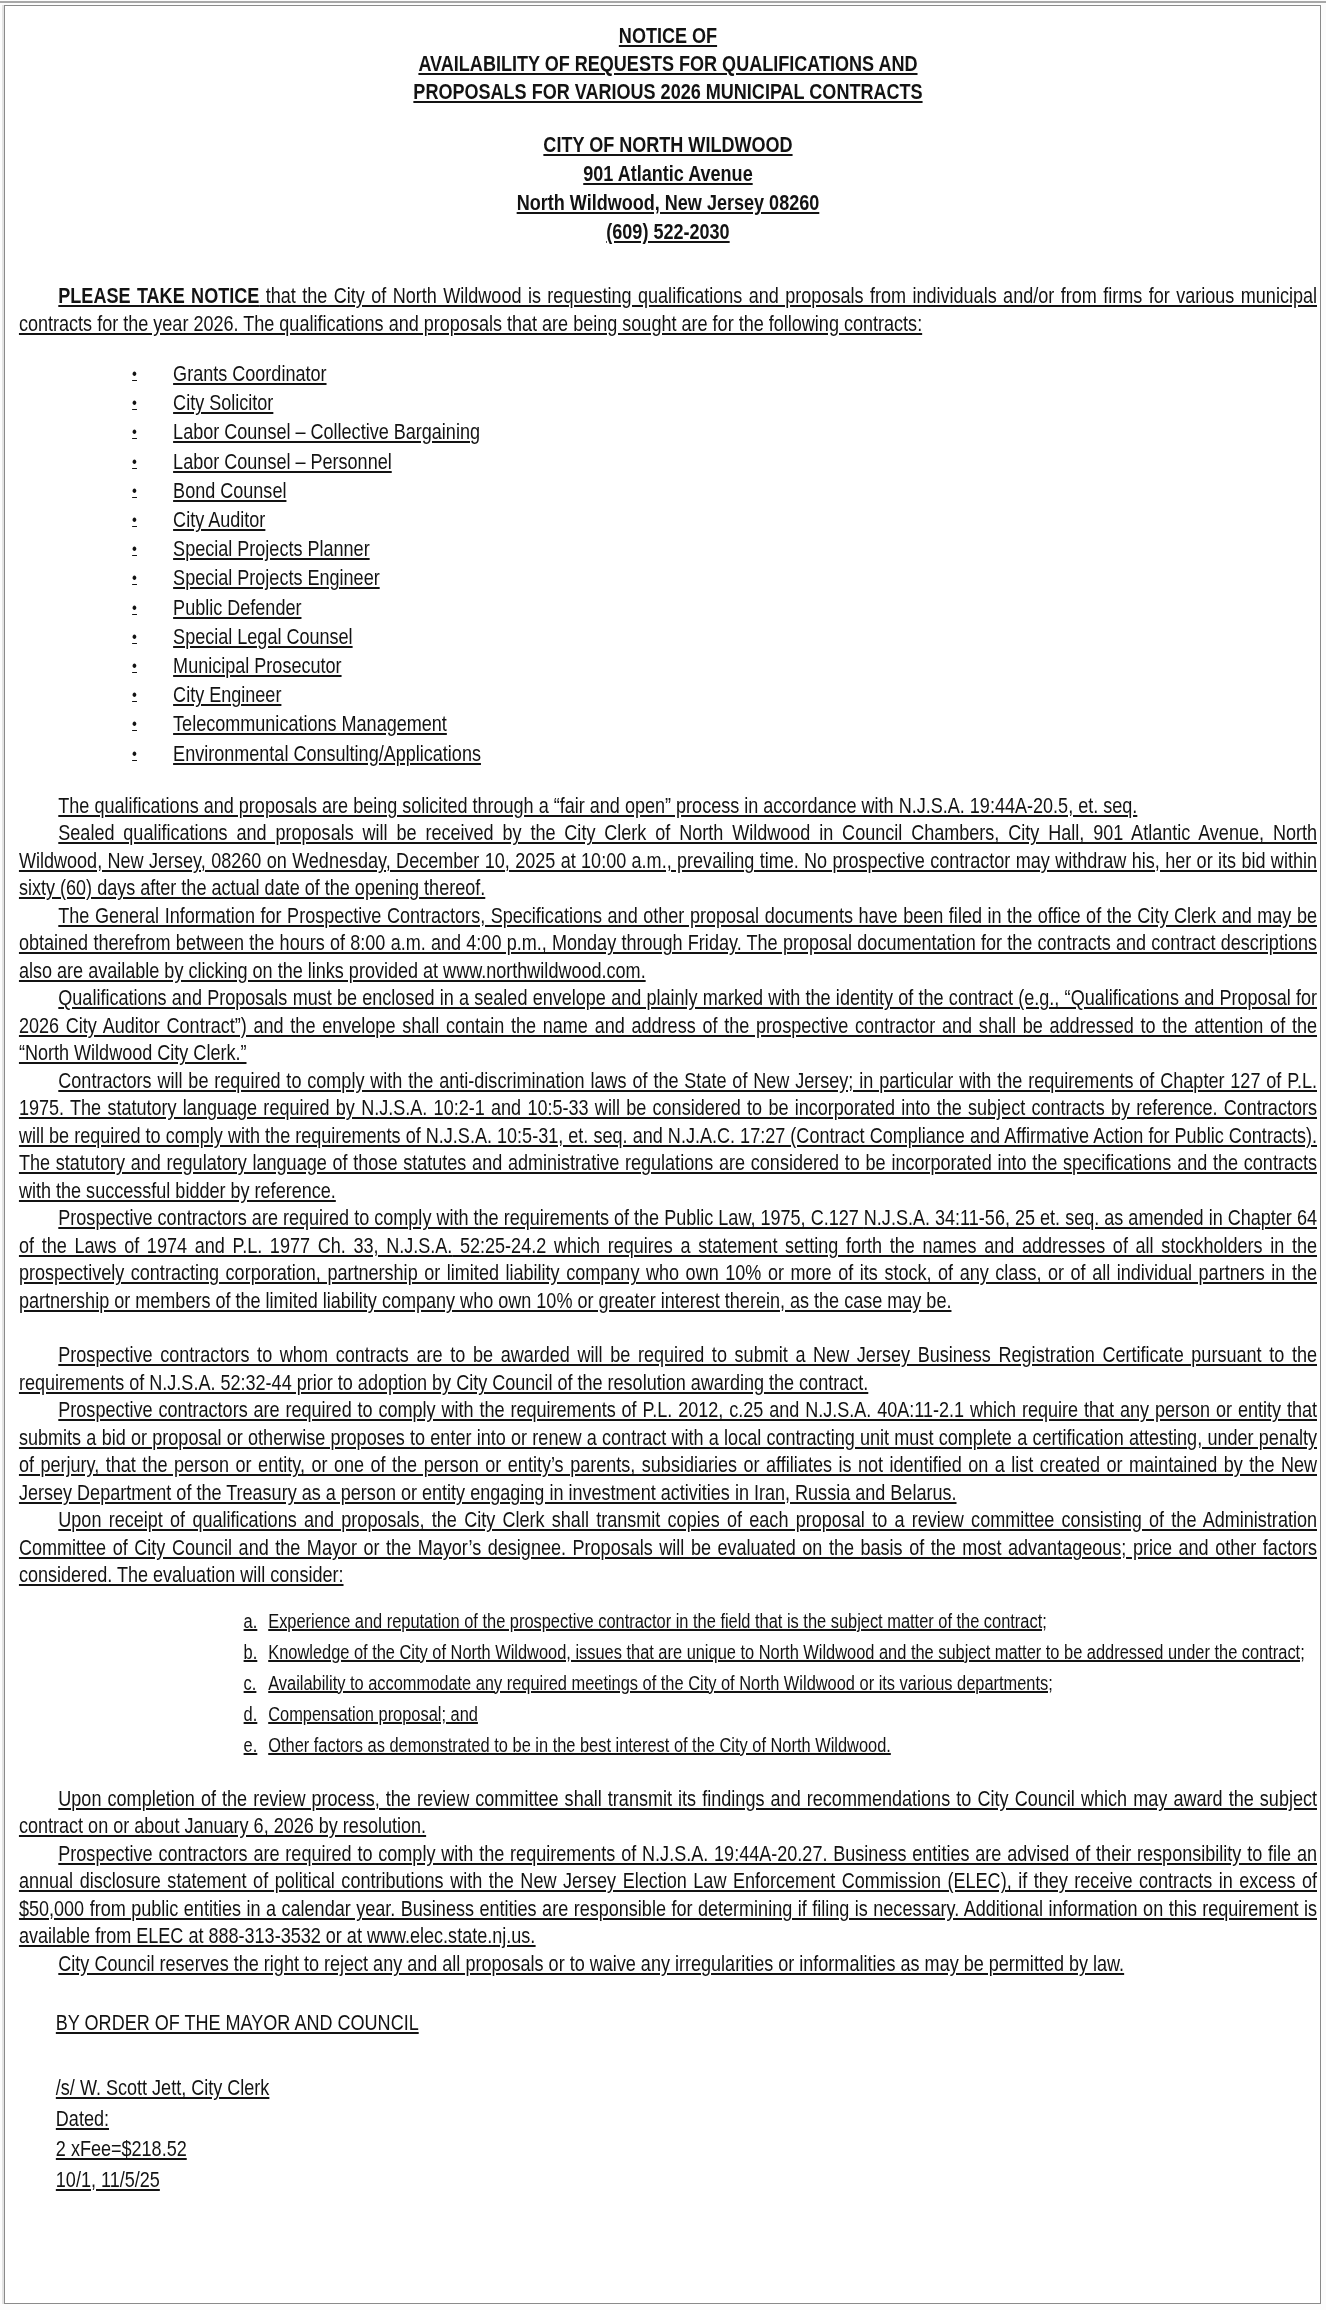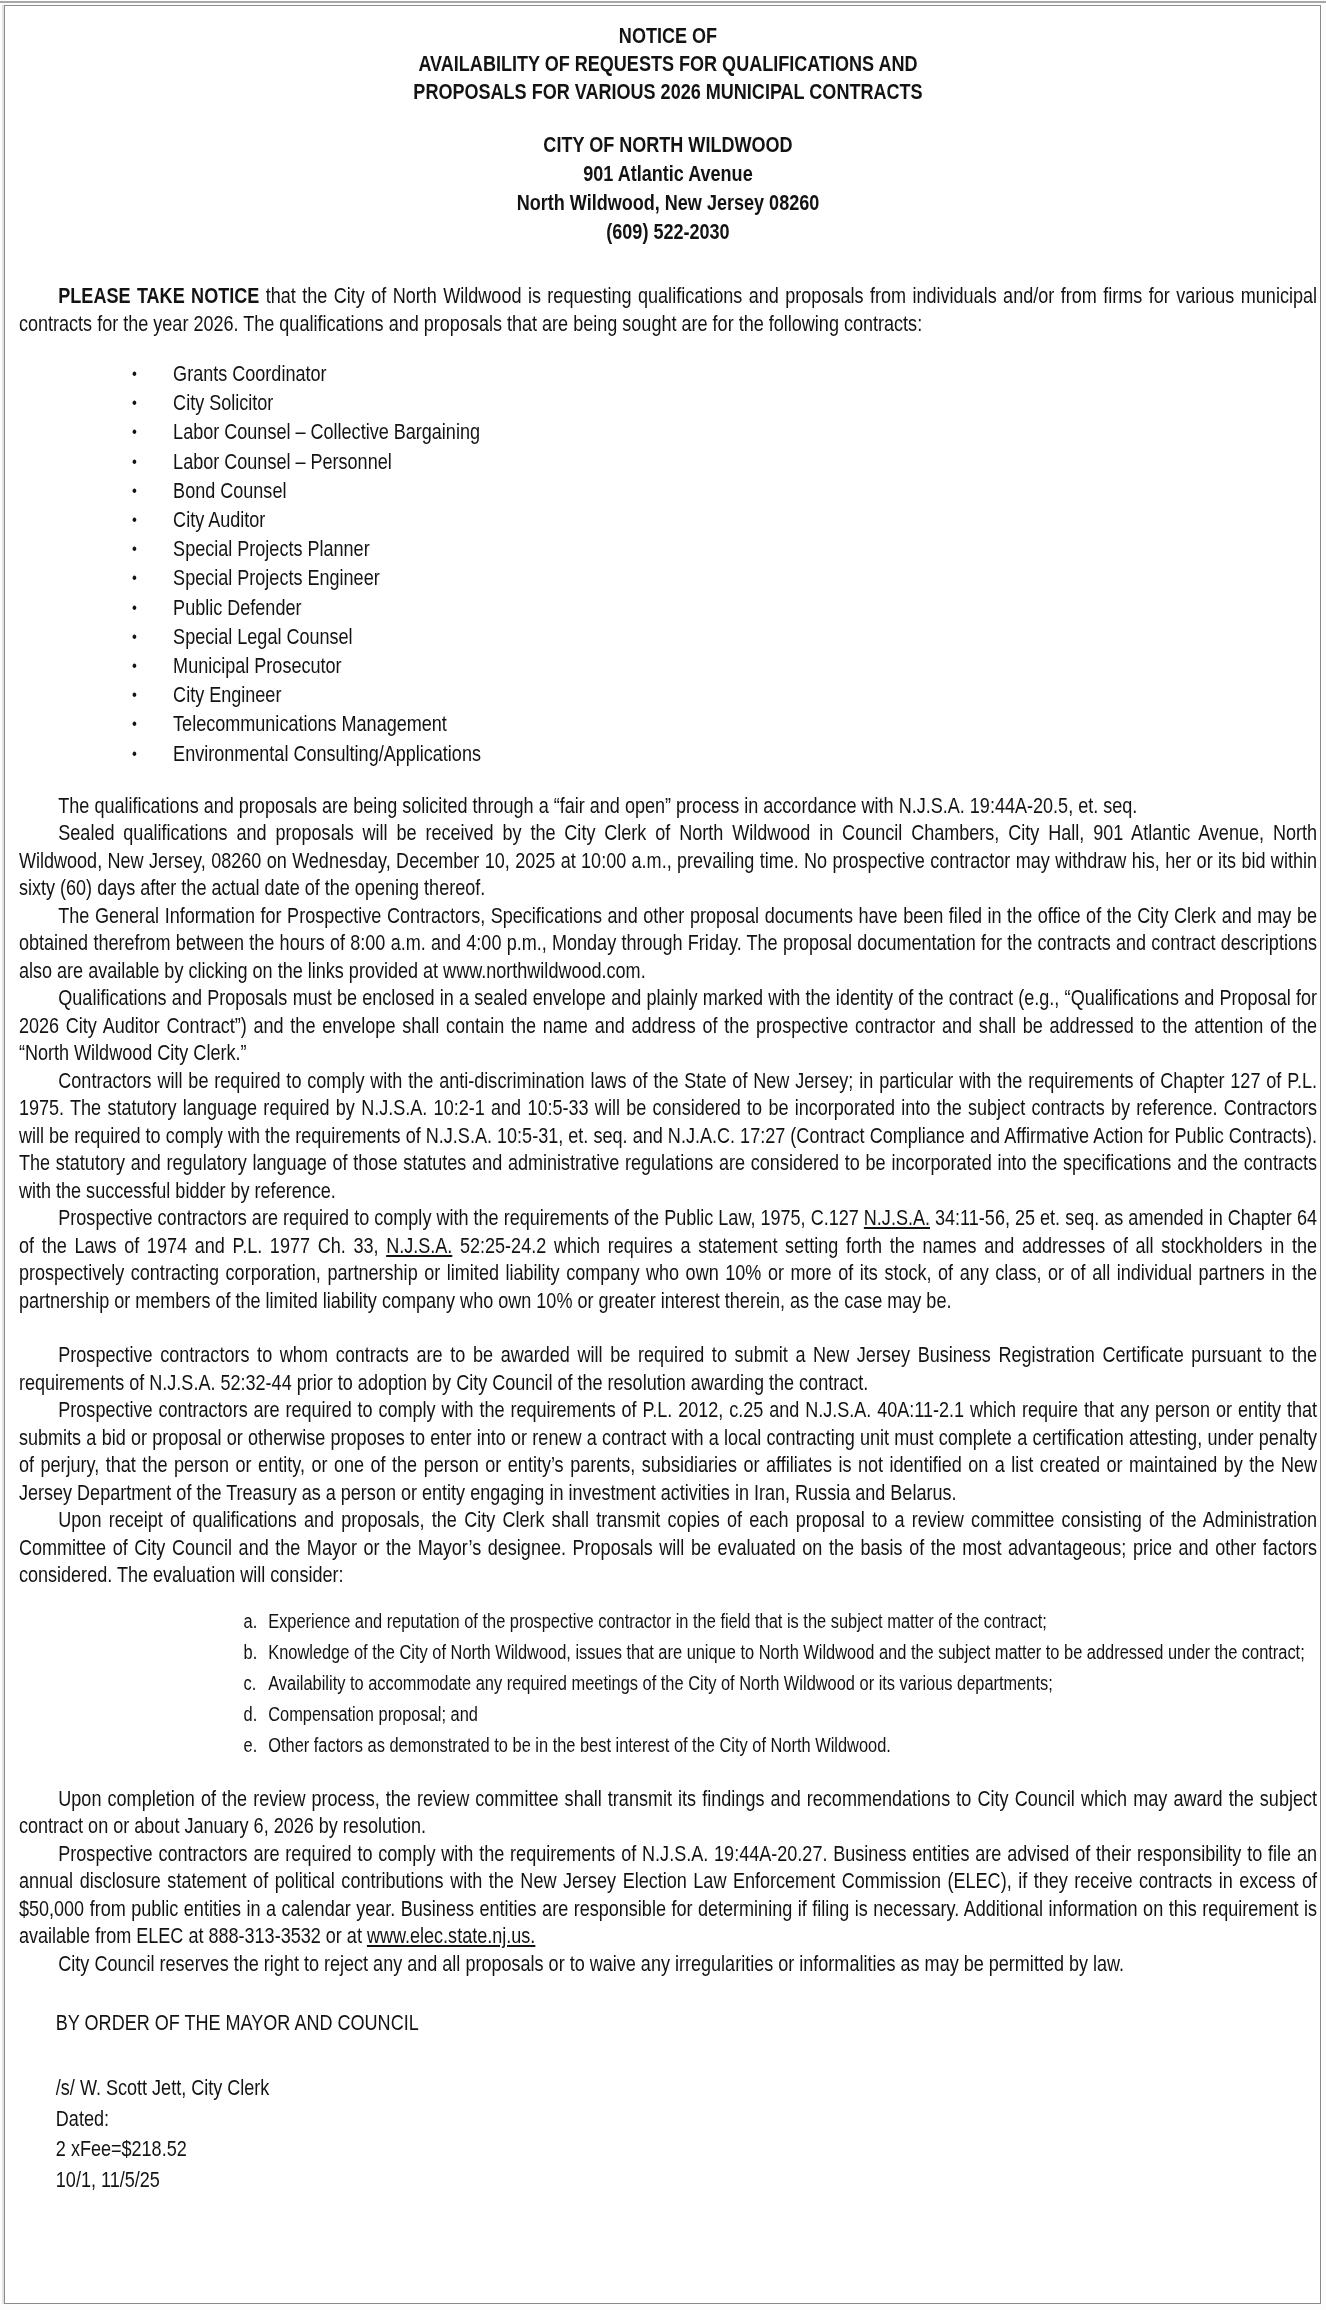--- a/index.html
+++ b/index.html
@@ -14,20 +14,21 @@
   .top-rule {
     position: absolute; top: 1px; left: 0; width: 1326px;
     border-top: 2px solid #a8a8a8;
   }
   .page {
     position: absolute; top: 5px; left: 4px; width: 1315px; height: 2297px;
     background: #ffffff;
     border: 1px solid #8a8a8a;
     box-shadow: -2px 0 0 #e3e3e3;
     overflow: hidden;
+    text-decoration: underline;
   }
   .squeeze {
     width: 1617px;
     transform: scaleX(0.82);
     transform-origin: 0 0;
     box-sizing: border-box;
     padding: 16px 17px 0 17px;
     font-size: 22px;
   }
   .heading { text-align: center; font-weight: bold; line-height: 28px; }

